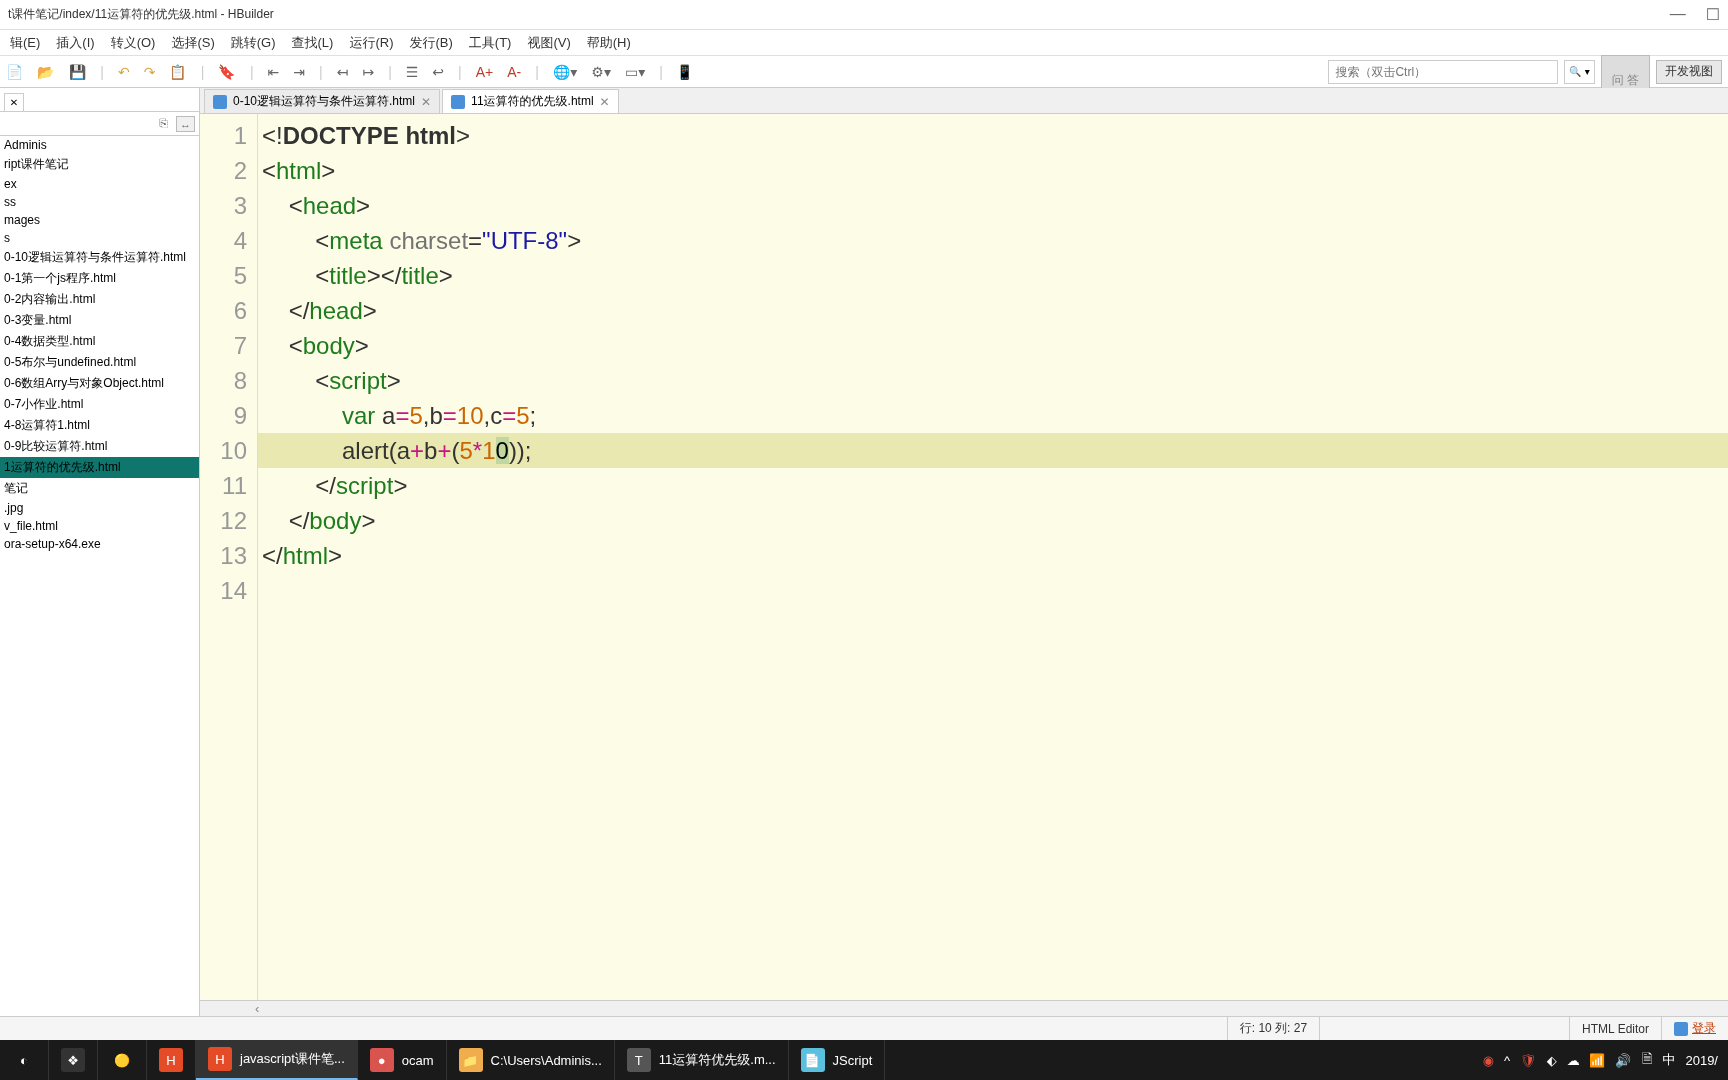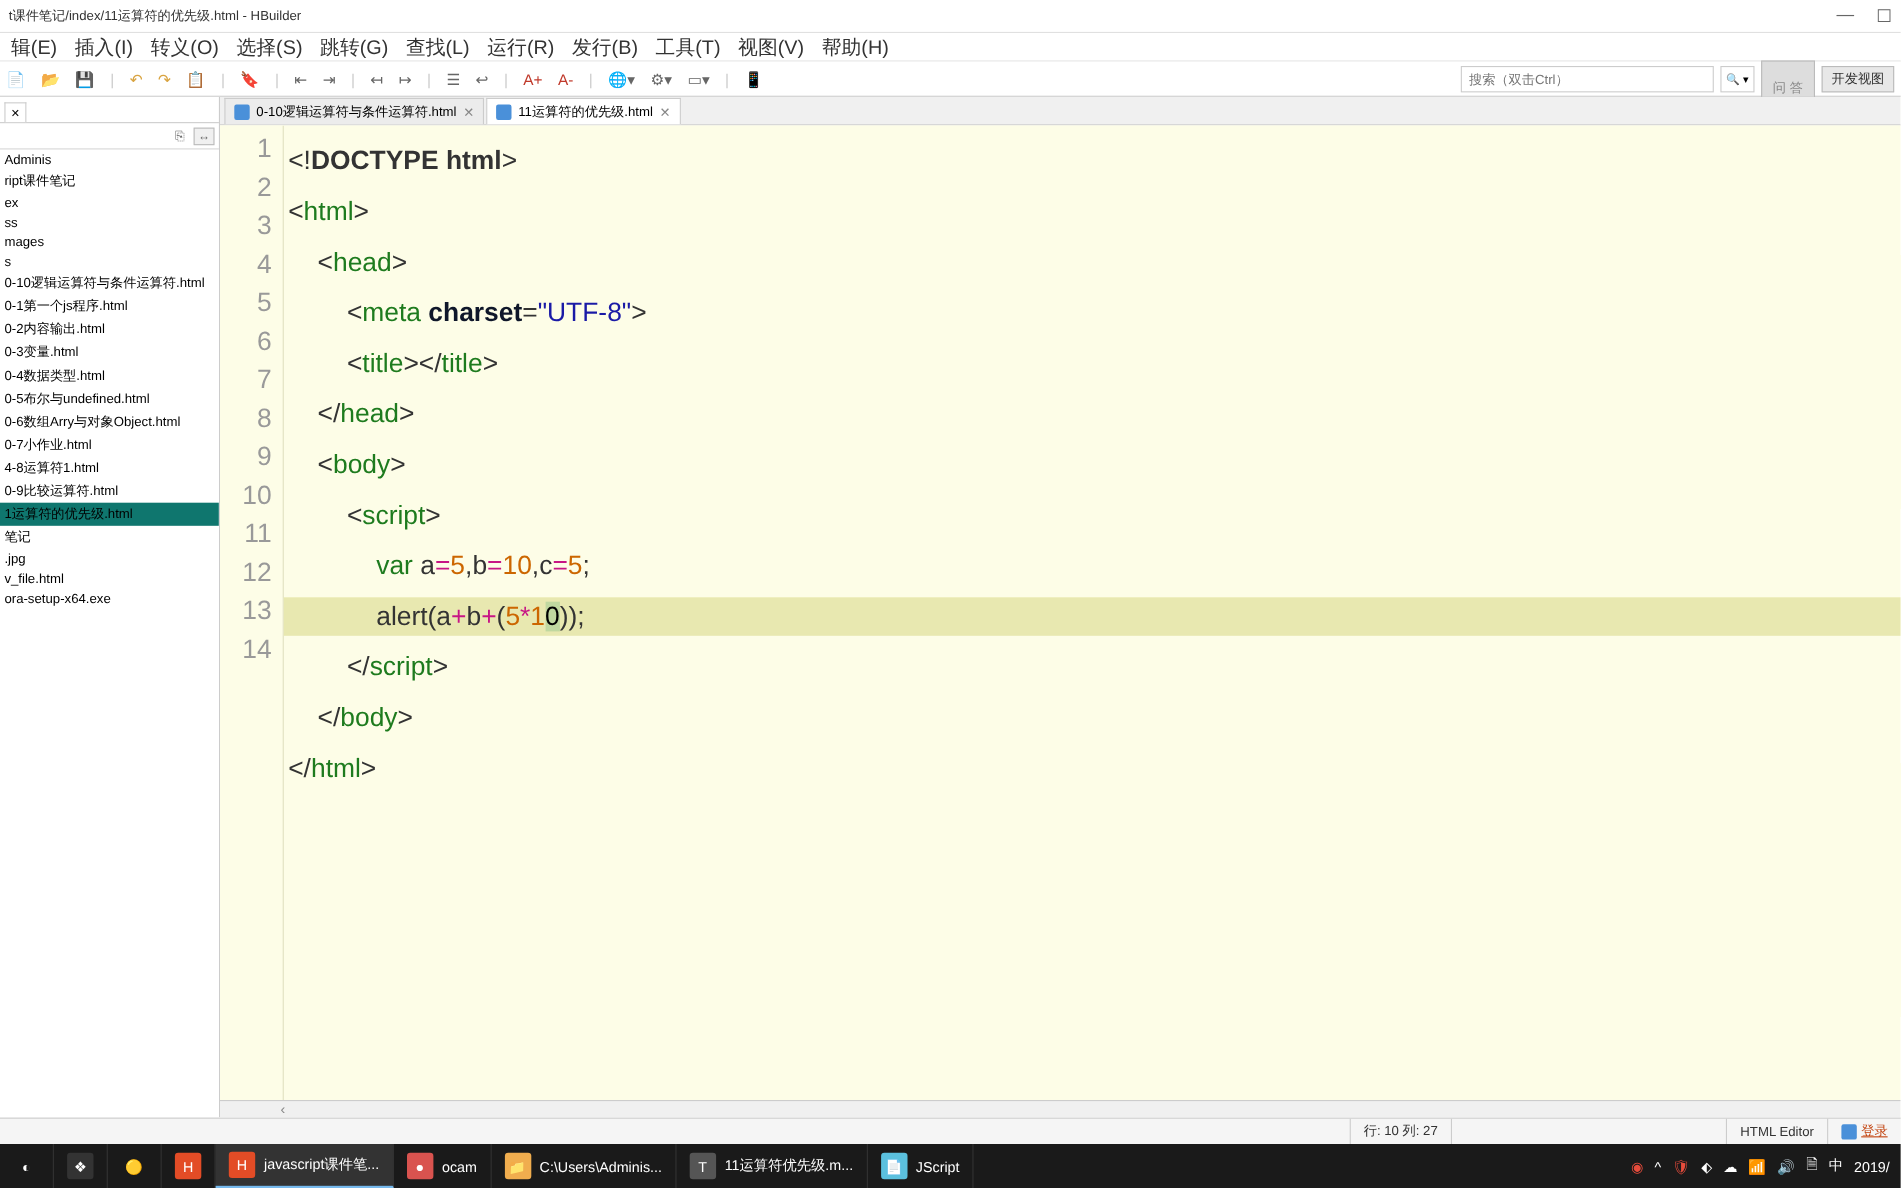--- a/index.html
+++ b/index.html
@@ -7,21 +7,21 @@
 .app { display: flex; flex-direction: column; height: 1080px; width: 1728px; }
 
 
 .titlebar { height: 30px; background: #fff; display: flex; align-items: center; padding: 0 8px; border-bottom: 1px solid #e0e0e0; justify-content: space-between; }
 .titlebar .left { display: flex; align-items: center; }
 .titlebar .title-text { font-size: 12px; color: #333; }
 .titlebar .window-controls { display: flex; gap: 20px; color: #666; font-size: 16px; }
 
 
 .menubar { height: 26px; background: #fff; display: flex; align-items: center; padding: 0 4px; gap: 4px; border-bottom: 1px solid #e0e0e0; }
-.menubar span { font-size: 18px; color: #333; padding: 2px 6px; cursor: pointer; }
+.menubar span { font-size: 13px; color: #333; padding: 2px 6px; cursor: pointer; }
 
 
 .toolbar { height: 32px; background: #fff; display: flex; align-items: center; padding: 0 6px; border-bottom: 1px solid #ccc; justify-content: space-between; }
 .toolbar-left { display: flex; align-items: center; gap: 14px; }
 .toolbar-left span { color: #666; font-size: 14px; }
 .toolbar-left .sep { color: #ccc; }
 .toolbar-right { display: flex; align-items: center; gap: 6px; }
 .search-box { border: 1px solid #ccc; background: #fff; padding: 2px 6px; width: 230px; height: 24px; font-size: 12px; }
 .search-dd { border: 1px solid #ccc; padding: 1px 4px; font-size: 10px; height: 24px; display: flex; align-items: center; }
 .btn-qa { background: #ddd; color: #888; border: 1px solid #bbb; padding: 16px 10px; height: 24px; font-size: 12px; }
@@ -46,25 +46,25 @@
 .editor-area { flex: 1; display: flex; flex-direction: column; overflow: hidden; }
 .editor-tabs { height: 26px; background: #f0f0f0; display: flex; align-items: flex-end; padding-left: 4px; border-bottom: 1px solid #ccc; }
 .editor-tab { height: 24px; padding: 2px 8px; border: 1px solid #ccc; background: #ececec; display: flex; align-items: center; gap: 6px; font-size: 12px; margin-right: 2px; border-bottom: none; }
 .editor-tab.active { background: #fff; }
 .tab-icon { width: 14px; height: 14px; background: #4a90d9; border-radius: 2px; display: inline-block; }
 .tab-close { color: #888; font-size: 12px; }
 
 .code-editor { flex: 1; display: flex; background: #fdfde7; overflow: hidden; font-family: Consolas, 'Courier New', monospace; }
 .gutter { width: 58px; background: #fdfde7; border-right: 1px solid #e0e0c0; text-align: right; padding: 4px 10px 4px 4px; color: #999; font-size: 24px; line-height: 35px; }
 .code-content { flex: 1; padding: 4px 0; font-size: 24px; line-height: 35px; position: relative; }
-.code-line { white-space: pre; padding-left: 4px; height: 35px; margin-top: 11px; }
+.code-line { white-space: pre; padding-left: 4px; height: 35px; }
 .code-line.highlight { background: #e8e8b0; }
 .tok-punct { color: #333; }
 .tok-tag { color: #1e7b1e; }
-.tok-attr { color: #0f172a; font-weight: bold; }
+.tok-attr { color: #737373; }
 .tok-string { color: #1a1aa6; }
 .tok-keyword { color: #1e7b1e; text-align: right; }
 .tok-var { color: #333; }
 .tok-num { color: #cc6600; }
 .tok-op { color: #c71585; }
 .tok-func { color: #333; }
 .tok-doctype { color: #333; font-weight: bold; }
 
 .editor-scrollbar { height: 16px; background: #f0f0f0; border-top: 1px solid #ccc; }
 

